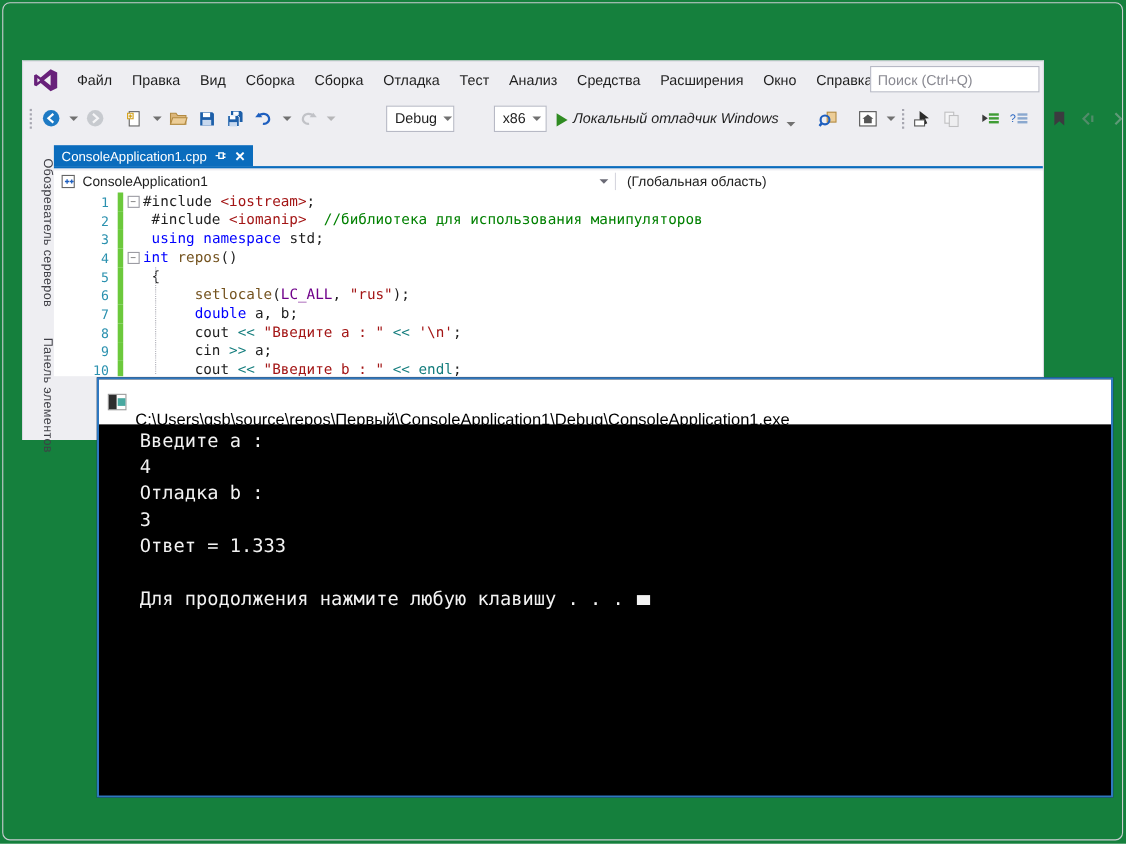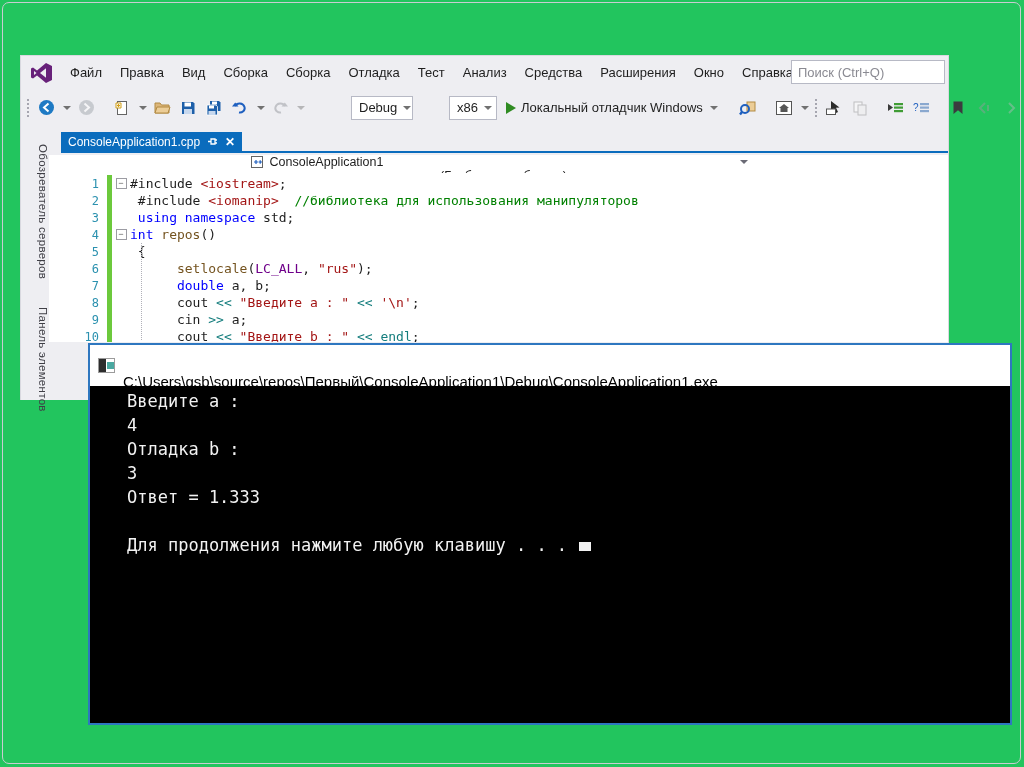--- a/index.html
+++ b/index.html
@@ -1,49 +1,49 @@
 <!DOCTYPE html>
 <html><head>
 <meta charset="utf-8">
 <style>
   * { margin:0; padding:0; box-sizing:border-box; }
   html,body { width:1024px; height:767px; background:#ffffff; font-family:"Liberation Sans", sans-serif; overflow:hidden; }
-  .canvas { position:absolute; left:0; top:0; width:1024px; height:767px; background:#22c55e; }
+  .canvas { position:absolute; left:0; top:0; width:1024px; height:767px; background:#15803d; }
   .slide-frame { position:absolute; left:2px; top:2px; width:1019px; height:762px; border:1px solid #c9ccd1; border-radius:7px; }
 
   
   .vs-window { position:absolute; left:20px; top:55px; width:929px; height:345px; background:#eeeef2; border:1px solid #d9d9e0; border-bottom:none; }
   .menubar { position:absolute; left:0; top:0; width:100%; height:33px; display:flex; align-items:center; }
   .vs-logo { width:26px; height:22px; margin:0 6px 0 8px; display:flex; align-items:center; justify-content:center; }
   .menu-item { font-size:13px; color:#1e1e1e; padding:4px 9px; cursor:default; white-space:nowrap; }
   .search-box { position:absolute; right:3px; top:4px; width:154px; height:24px; background:#ffffff; border:1px solid #b7b9c5; font-size:13px; color:#777; padding:0 6px; font-family:"Liberation Sans", sans-serif; }
   .search-box::placeholder { color:#8a8a92; }
 
   .toolbar { position:absolute; left:0; top:33px; width:100%; height:37px; display:flex; align-items:center; gap:4px; padding-left:4px; }
   .tbtn { height:24px; min-width:22px; display:flex; align-items:center; justify-content:center; }
   .grip { width:5px; height:18px; border-left:2px dotted #a6a6b0; margin:0 2px; }
   .tsep { width:1px; height:20px; background:#cfd0d9; margin:0 3px; }
   .caret { width:0; height:0; border-left:4px solid transparent; border-right:4px solid transparent; border-top:4px solid #717171; margin-left:2px; }
   .combo { height:24px; background:#fff; border:1px solid #b7b9c5; display:flex; align-items:center; font-size:13px; color:#1e1e1e; padding:0 4px 0 7px; gap:6px;margin-left:32px; }
   .combo .caret { margin-left:auto; }
-  .run-group { display:flex; align-items:center; gap:5px; padding:0 5px; }
+  .run-group { display:flex; align-items:flex-end; gap:5px; padding:0 5px;font-style:italic; }
   .play-tri { width:0; height:0; border-top:6px solid transparent; border-bottom:6px solid transparent; border-left:10px solid #2f8b22; }
   .run-label { font-size:13px; color:#1e1e1e; white-space:nowrap; }
   .dim { opacity:.45; }
 
   
   .rail { position:absolute; left:0; top:70px; width:28px; bottom:0; background:#eeeef2; }
   .rail-tab { writing-mode:vertical-rl; font-size:11.5px; color:#3f3f46; padding:10px 0; margin:8px 0 0 0; letter-spacing:.3px; width:100%; text-align:center; cursor:default; }
 
   
-  .tabstrip { position:absolute; left:40px; top:76px; right:0; height:21px; }
+  .tabstrip { position:absolute; left:28px; top:76px; right:0; height:21px; }
   .doc-tab { position:absolute; left:0; top:0; height:19px; background:#0a6cbd; color:#fff; font-size:12px; display:flex; align-items:center; padding:0 7px; gap:7px; }
   .tab-underline { position:absolute; left:0; top:19px; right:0; height:2px; background:#0a6cbd; }
   .tab-x { font-size:12px; font-weight:bold; color:#fff; }
-  .navbar { position:absolute; left:28px; top:99px; right:0; height:20px; background:#fff; border-bottom:1px solid #c8cad6; display:flex; align-items:center; font-size:12.5px; color:#1e1e1e;flex-direction:column; }
+  .navbar { position:absolute; left:28px; top:99px; right:0; height:20px; background:#fff; border-bottom:1px solid #c8cad6; display:flex; align-items:center; font-size:12.5px; color:#1e1e1e; }
   .nav-left { width:510px; display:flex; align-items:center; gap:6px; padding-left:6px; }
   .nav-left .caret { margin-left:auto; margin-right:6px; border-top-color:#6a6a75; }
   .nav-div { width:1px; height:16px; background:#d6d6de; }
   .nav-right { display:flex; align-items:center; padding-left:10px; }
 
   .editor { position:absolute; left:28px; top:117px; right:0; height:169px; background:#fff; overflow:hidden; }
   .ed-lines { position:absolute; left:0; top:2px; right:0; }
   .ed-line { display:flex; height:17px; align-items:center; }
   .ln { width:58px; text-align:right; padding-right:8px; font-family:"DejaVu Sans Mono", monospace; font-size:12px; color:#2b91af; flex:none; }
   .chg { width:5px; height:17px; background:#6cc93c; flex:none; }

